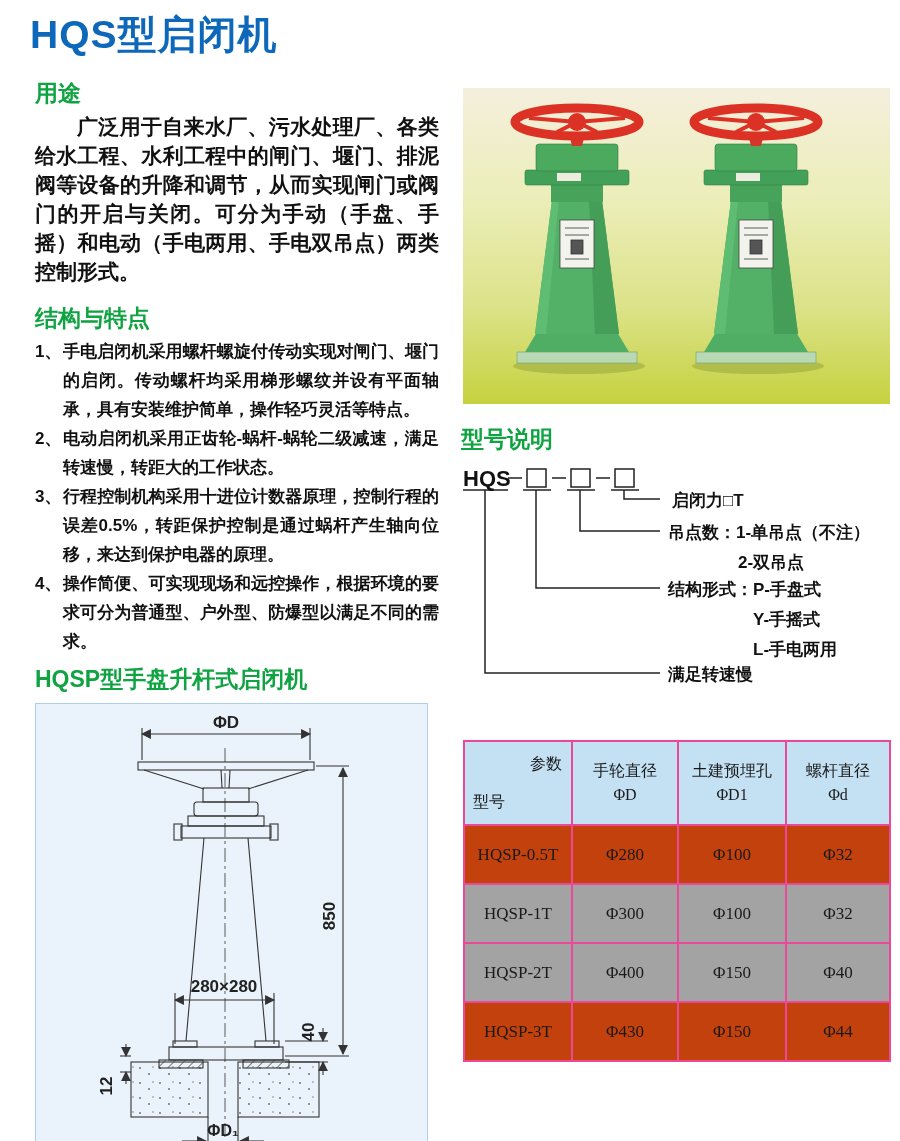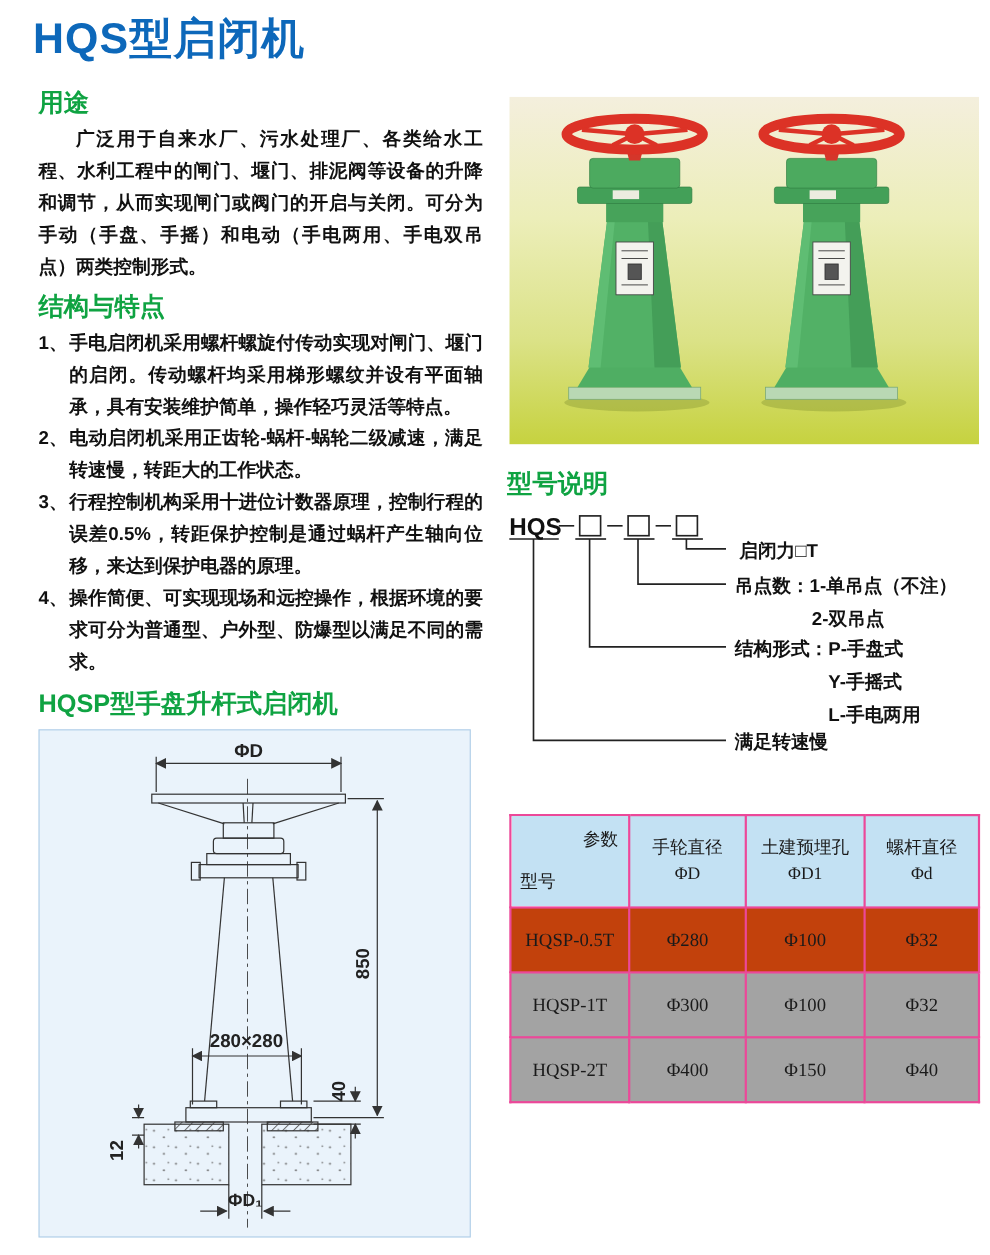--- a/index.html
+++ b/index.html
@@ -7,21 +7,21 @@
     width:900px;height:1141px;position:relative;background:#ffffff;
     font-family:"Liberation Sans", sans-serif;color:#111;overflow:hidden;
   }
   .page-title{
     position:absolute;left:30px;top:8px;font-size:39px;font-weight:bold;
     color:#0d68ba;letter-spacing:1px;
   }
   .left-col{position:absolute;left:35px;top:78px;width:404px;}
   .h-green{font-size:23px;font-weight:bold;color:#0fa342;margin:0;line-height:30px;}
   .usage-para{
-    margin:4px 0 6px 0;font-size:17px;font-weight:bold;line-height:29px;
+    margin:4px 0 17px 0;font-size:21px;font-weight:bold;line-height:29px;
     text-align:justify;text-indent:2em;
   }
   .h-feat{margin-top:4px;}
   .feat-list{margin-top:4px;}
   .feat-item{
     position:relative;padding-left:28px;font-size:17px;font-weight:bold;
     line-height:29px;text-align:justify;
   }
   .feat-num{position:absolute;left:0;top:0;}
   .h-hqsp{margin-top:8px;}
@@ -291,14 +291,20 @@
       <td>Φ300</td>
       <td>Φ100</td>
       <td>Φ32</td>
     </tr>
     <tr class="alt">
       <td>HQSP-2T</td>
       <td>Φ400</td>
       <td>Φ150</td>
       <td>Φ40</td>
     </tr>
+    <tr>
+      <td>HQSP-3T</td>
+      <td>Φ430</td>
+      <td>Φ150</td>
+      <td>Φ44</td>
+    </tr>
   </tbody>
 </table>
 
 </body></html>

